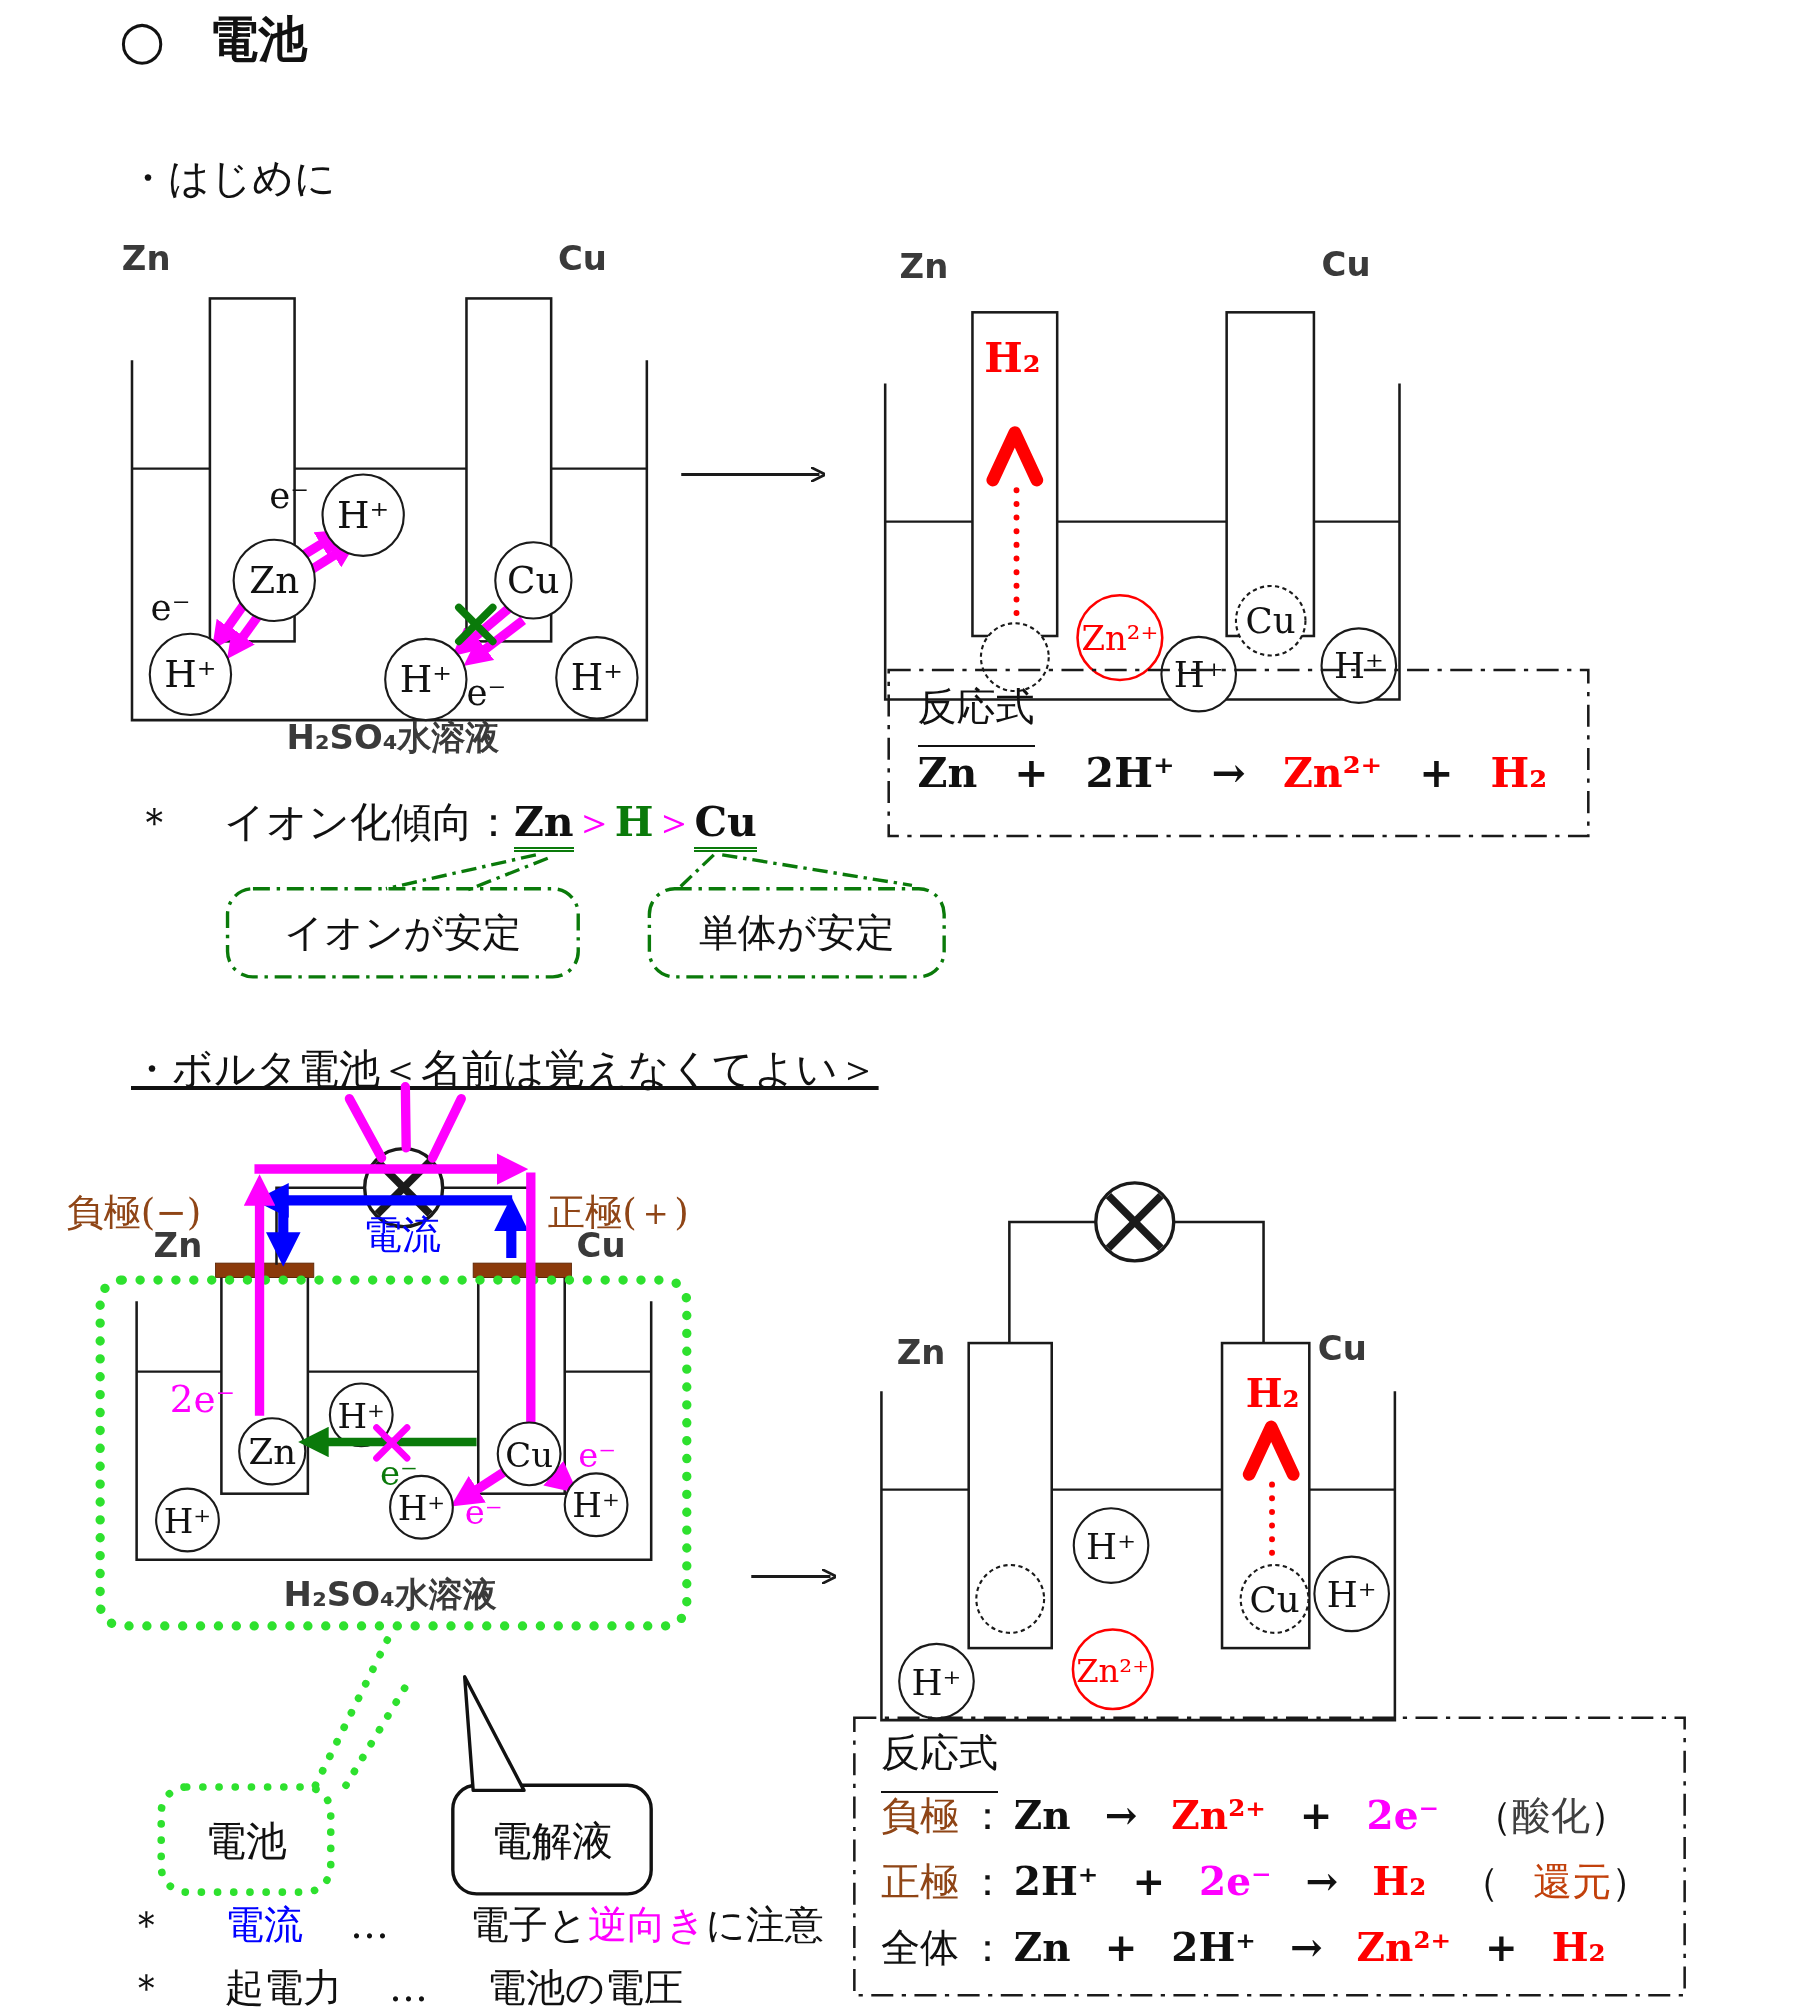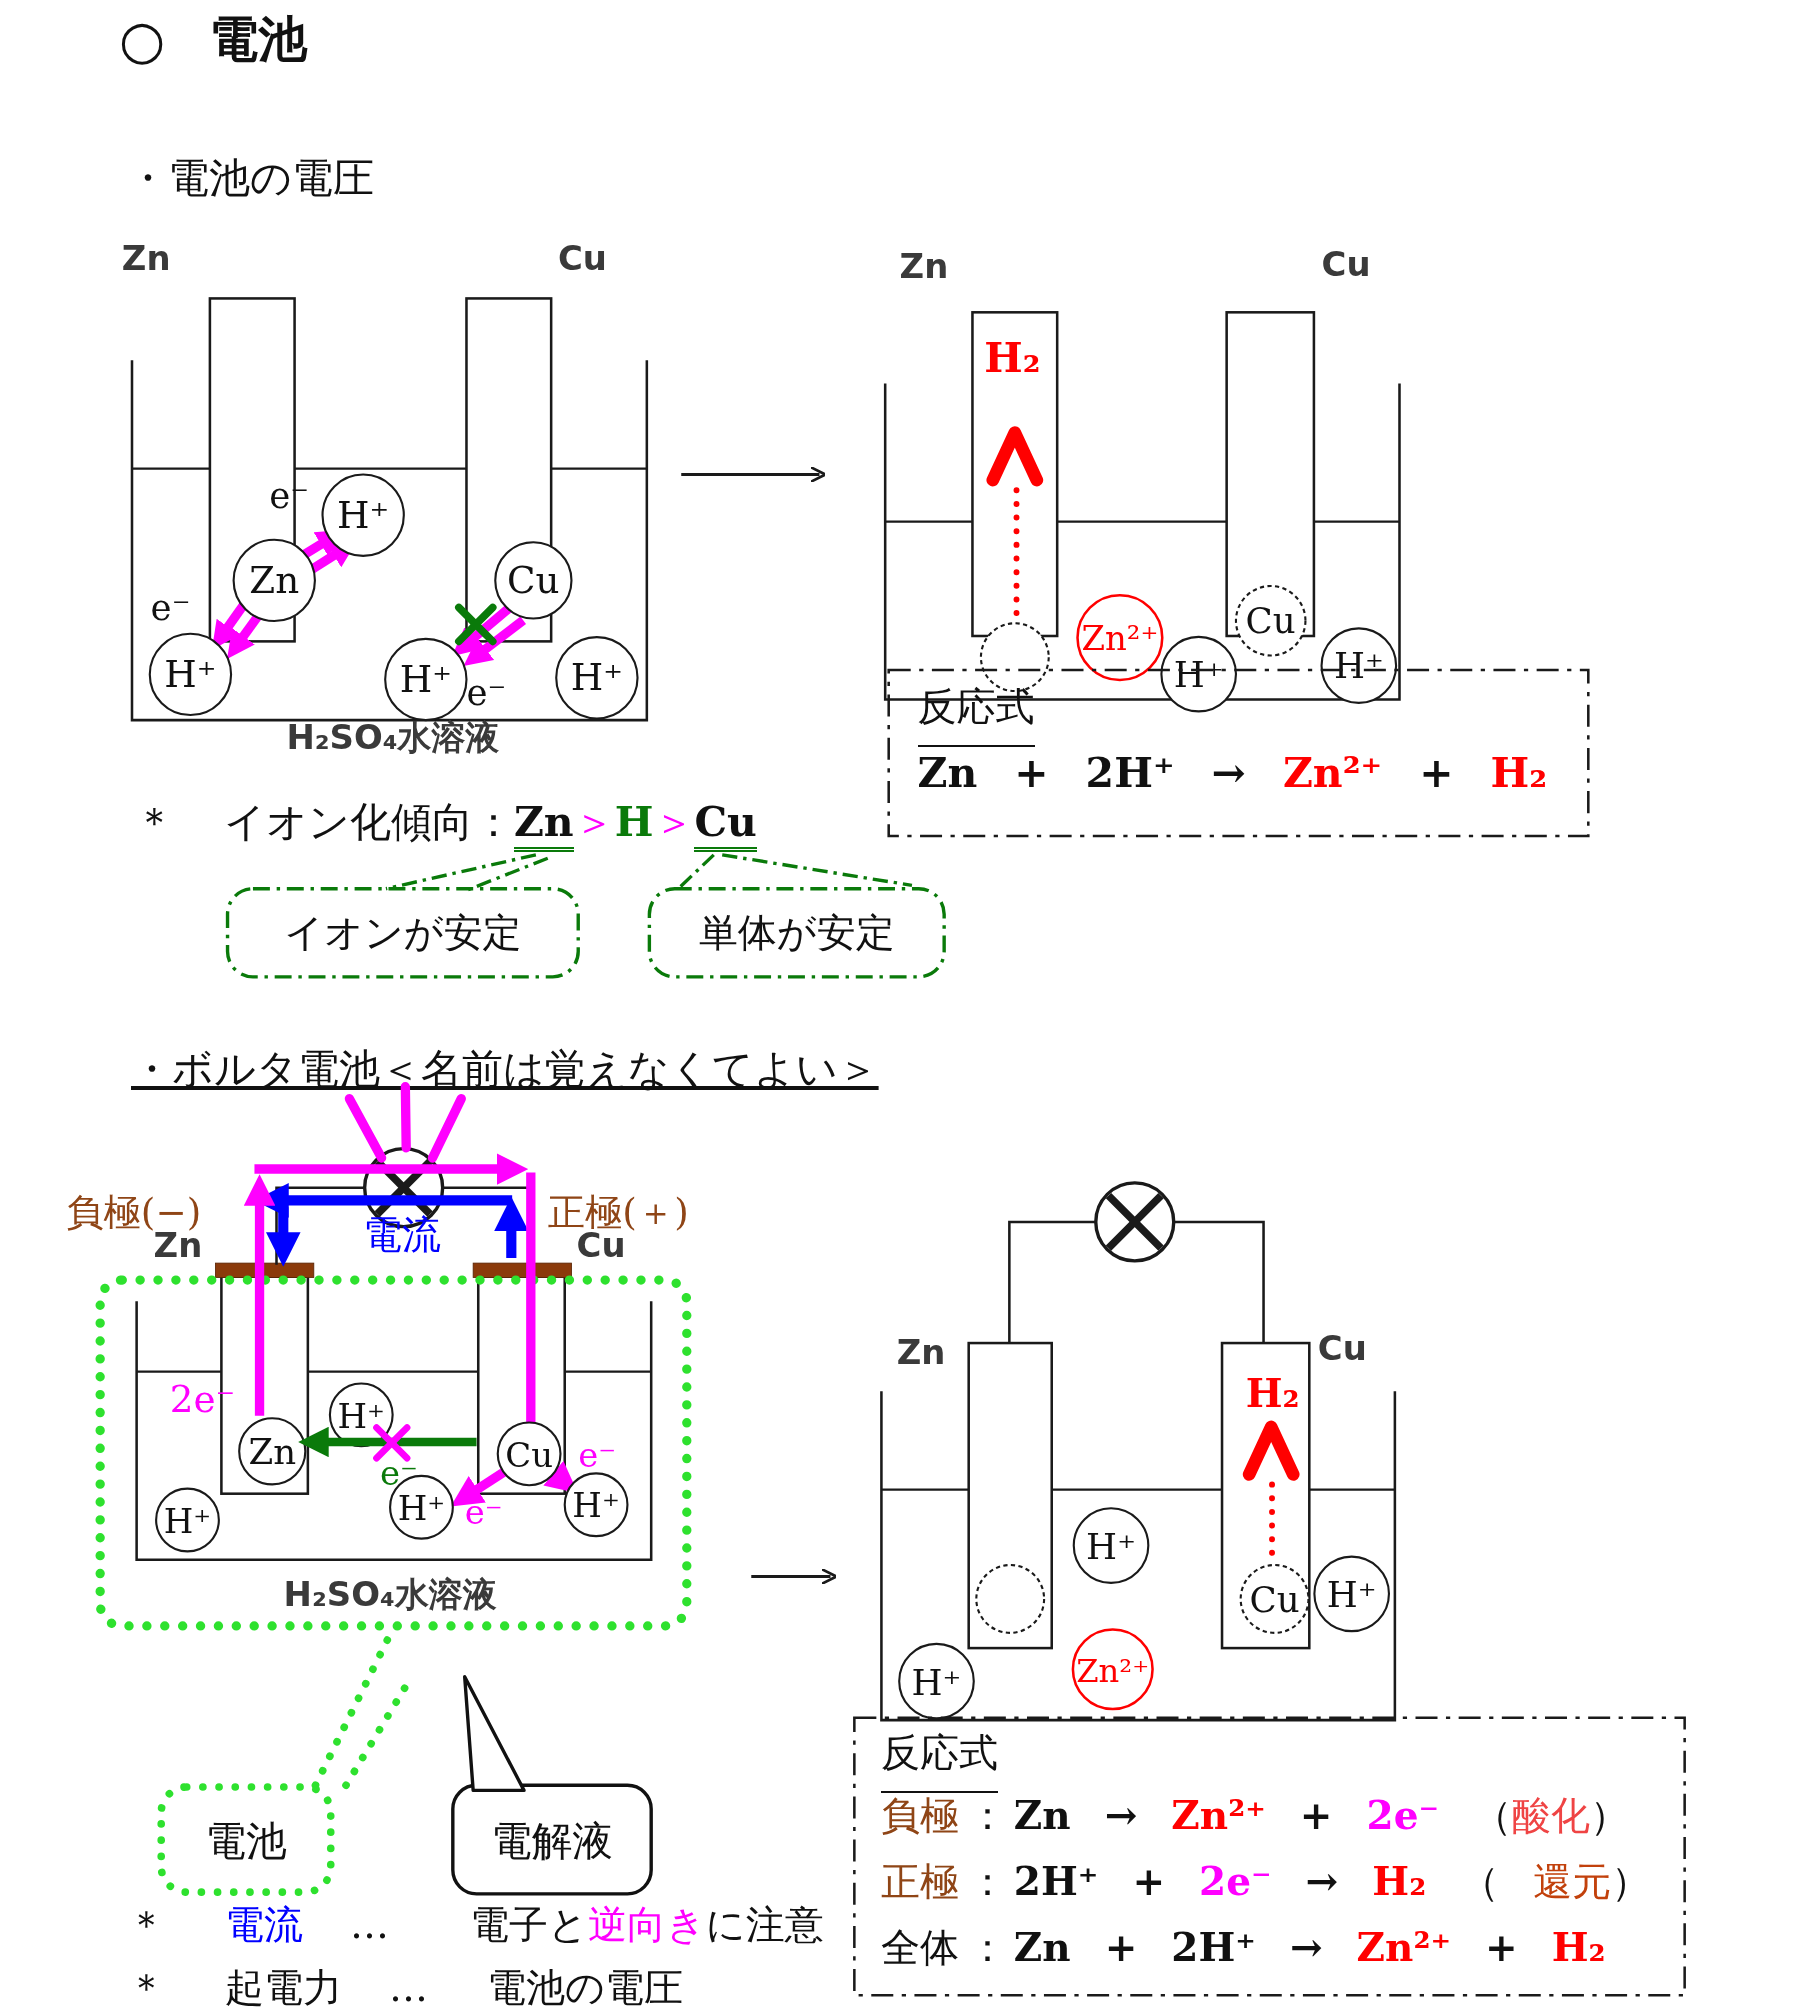--- a/index.html
+++ b/index.html
@@ -14,40 +14,40 @@
   .h-intro{font-size:41px;}
   .ul{display:inline-block;border-bottom:2.5px solid #111;padding-bottom:11px;}
   .dul{display:inline-block;border-bottom:5.1px double #0A7A0A;padding-bottom:0.8px;font-weight:600;}
   .eq{display:flex;align-items:baseline;font-size:41px;font-weight:600;}
   .eq span{margin-right:37px;}
   .red{color:#FF0000;fill:#FF0000;}
   .mag{color:#FF00FF;fill:#FF00FF;}
   .blu{color:#0000FF;fill:#0000FF;}
   .grn{color:#0A7A0A;fill:#0A7A0A;}
   .brn{color:#8F4516;fill:#8F4516;}
-  .org{color:#ef4444;}
+  .org{color:#404040;}
   .pur{color:#c2410c;margin-left:34px;}
   .ion-line{display:flex;align-items:baseline;font-size:41px;}
   .rx-row{display:flex;align-items:baseline;font-size:39px;height:66px;}
   .rx-row .tk{margin-right:34px;font-weight:600;}
   .rx-row .lab{margin-right:9px;}
   .rx-row .col{margin-right:6.8px;}
   .note-row{display:flex;align-items:baseline;font-size:39px;}
 </style>
 </head>
 <body>
 
 <div class="page">
 
   <div class="abs title-row" style="left:119px;top:6.8px;">
     <span class="title-marker">○</span>
     <span>電池</span>
   </div>
 
-  <div class="abs h-intro" style="left:127px;top:151px;">・電池の電圧</div>
+  <div class="abs h-intro" style="left:127px;top:151px;">・はじめに</div>
 
   <svg style="left:81px;top:229px;" width="627" height="525" viewBox="0 0 740 620">
     <defs>
       <marker id="mAm" viewBox="0 0 10 10" refX="6" refY="5" markerWidth="3" markerHeight="3" orient="auto">
           <path d="M0,0 L10,5 L0,10 z" fill="#FF00FF"></path>
         </marker>
     </defs>
     <text class="sanslab" x="48" y="48" font-size="40">Zn</text>
     <text class="sanslab" x="563" y="48" font-size="40">Cu</text>
     <path d="M60,155 V580 H668 V155" fill="none" stroke="#1a1a1a" stroke-width="3"></path>

